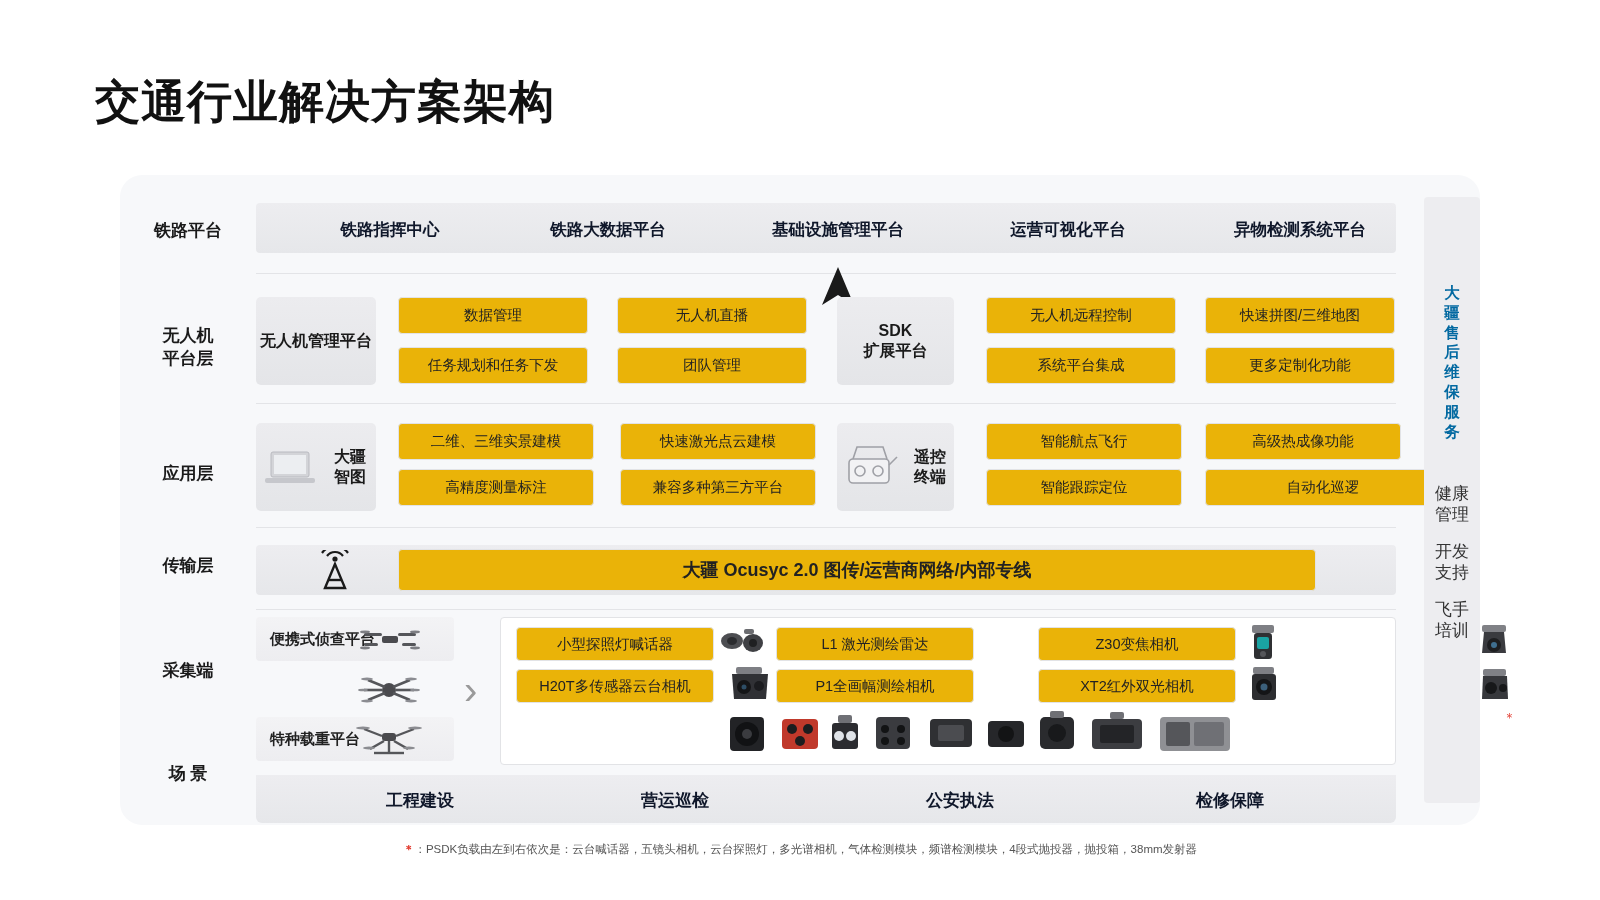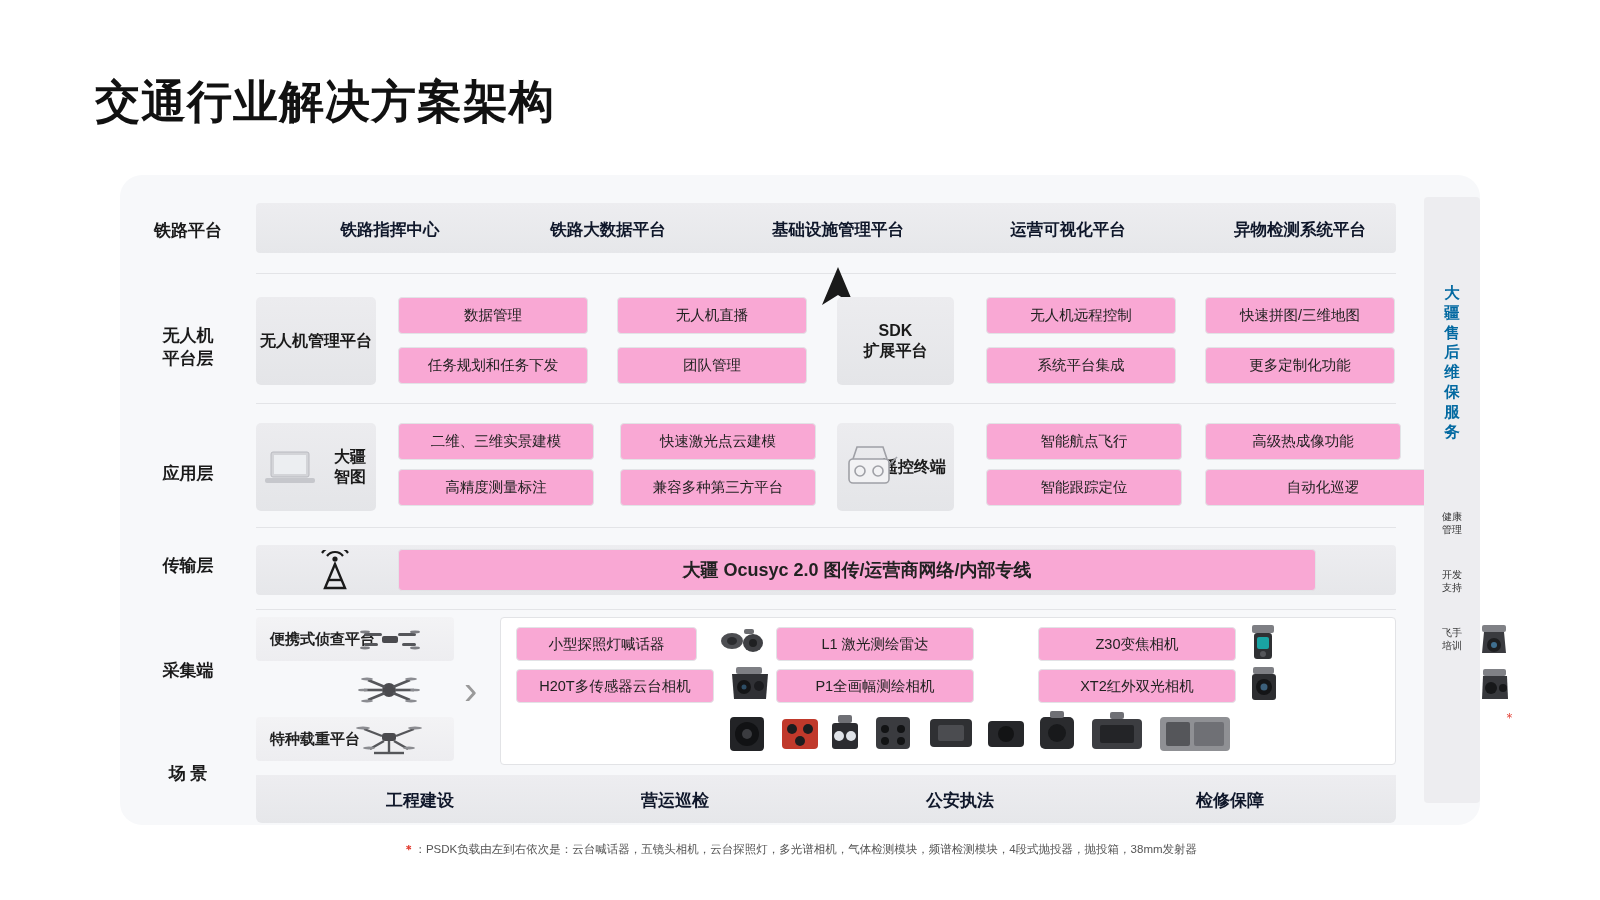--- a/index.html
+++ b/index.html
@@ -53,21 +53,21 @@
   }
 
   
   .grey-bar {
     position: absolute;
     background: linear-gradient(180deg, #ededf0 0%, #e6e7ea 100%);
     border-radius: 4px;
   }
   .white-box {
     position: absolute;
-    background: #f9a8d4;
+    background: #eab308;
     border: 1px solid #e2e3e6;
     border-radius: 4px;
     display: flex;
     align-items: center;
     justify-content: center;
     font-size: 14.5px;
     color: #222;
     text-align: center;
     box-sizing: border-box;
   }
@@ -114,25 +114,24 @@
     color: #0369a1;
     line-height: 1.28;
     text-align: center;
     word-break: break-all;
   }
   .service-item {
     position: absolute;
     left: 50%;
     transform: translateX(-50%);
     width: 36px;
-    font-size: 10px;
+    font-size: 17px;
     color: #333;
     line-height: 1.25;
     text-align: center;
-    margin-top: 28px;
   }
 
   
   .hline {
     position: absolute;
     height: 1px;
     background: #e3e4e7;
   }
 
   
@@ -246,21 +245,21 @@
     <div class="white-box" style="left:500px; top:248px; width:196px; height:37px;">快速激光点云建模</div>
 
     <div class="grey-box" style="left:717px; top:248px; width:117px; height:88px; justify-content:flex-end; padding-right:8px;">
       <svg class="dev" style="left:6px; top:22px;" width="58" height="46" viewBox="0 0 58 46">
         <rect x="6" y="14" width="40" height="24" rx="4" fill="#f2f2f4" stroke="#9fa0a6" stroke-width="1.6"></rect>
         <circle cx="17" cy="26" r="5" fill="none" stroke="#9fa0a6" stroke-width="1.6"></circle>
         <circle cx="35" cy="26" r="5" fill="none" stroke="#9fa0a6" stroke-width="1.6"></circle>
         <path d="M10 14 L14 2 L40 2 L44 14" fill="none" stroke="#9fa0a6" stroke-width="1.6"></path>
         <line x1="46" y1="20" x2="54" y2="12" stroke="#9fa0a6" stroke-width="1.6"></line>
       </svg>
-      <div style="display:flex; flex-direction:row;text-align:right;">
+      <div style="display:flex; flex-direction:column;text-align:right;">
         <div>遥控</div>
         <div>终端</div>
       </div>
     </div>
 
     <div class="white-box" style="left:866px; top:248px; width:196px; height:37px;">智能航点飞行</div>
     <div class="white-box" style="left:866px; top:294px; width:196px; height:37px;">智能跟踪定位</div>
 
     <div class="white-box" style="left:1085px; top:248px; width:196px; height:37px;">高级热成像功能</div>
     <div class="white-box" style="left:1085px; top:294px; width:236px; height:37px;">自动化巡逻</div>
@@ -328,21 +327,21 @@
         <ellipse cx="59" cy="5" rx="7" ry="1.5"></ellipse>
         <ellipse cx="13" cy="25" rx="6" ry="1.4"></ellipse>
         <ellipse cx="53" cy="25" rx="6" ry="1.4"></ellipse>
       </g>
     </svg>
 
     <div class="chev" style="left:344px; top:495px;">›</div>
 
     <div class="collect-strip" style="left:380px; top:442px; width:896px; height:148px;"></div>
 
-    <div class="white-box" style="left:396px; top:452px; width:181px; height:34px;">小型探照灯喊话器</div>
+    <div class="white-box" style="left:396px; top:452px; width:198px; height:34px;">小型探照灯喊话器</div>
     <div class="white-box" style="left:396px; top:494px; width:198px; height:34px;">H20T多传感器云台相机</div>
 
     <div class="white-box" style="left:656px; top:452px; width:198px; height:34px;">L1 激光测绘雷达</div>
     <div class="white-box" style="left:656px; top:494px; width:198px; height:34px;">P1全画幅测绘相机</div>
 
     <div class="white-box" style="left:918px; top:452px; width:198px; height:34px;">Z30变焦相机</div>
     <div class="white-box" style="left:918px; top:494px; width:198px; height:34px;">XT2红外双光相机</div>
 
     <svg class="dev" style="left:600px; top:452px;" width="52" height="34" viewBox="0 0 52 34">
       <ellipse cx="12" cy="14" rx="11" ry="8" fill="#4d4e52"></ellipse>

